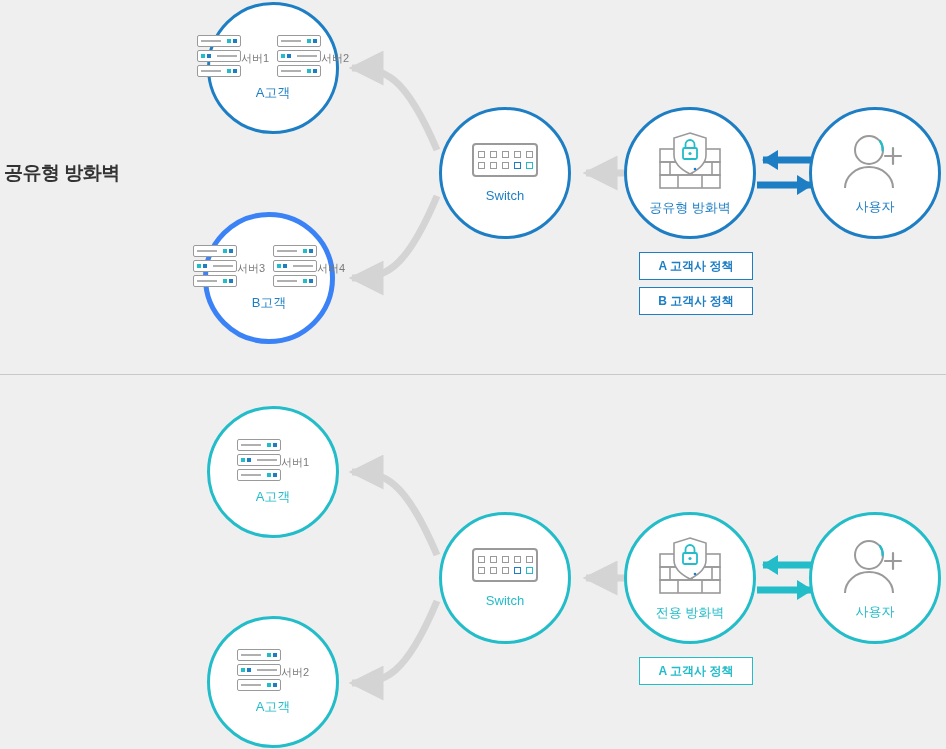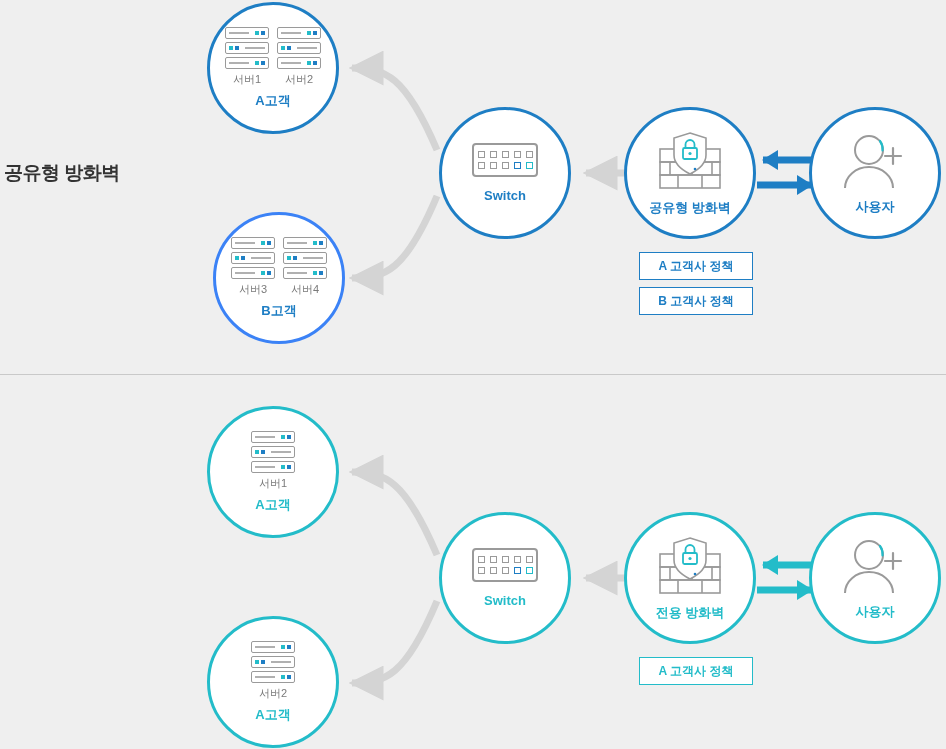--- a/index.html
+++ b/index.html
@@ -52,36 +52,36 @@
     border-radius: 50%;
     background: #ffffff;
     box-sizing: border-box;
     display: flex;
     flex-direction: column;
     align-items: center;
     justify-content: center;
   }
   .node-label {
     font-size: 13px;
-    font-weight: bold;
+    font-weight: normal;
     line-height: 1.1;
     white-space: nowrap;
     text-align: center;
   }
   .sub-label {
     font-size: 11px;
     color: #7a7a7a;
     white-space: nowrap;
     text-align: center;
     line-height: 1.1;
   }
 
   
   .server-group { display: flex; gap: 8px; align-items: flex-start; }
-  .server-col { display: flex; flex-direction: column; align-items: center; }
+  .server-col { display: flex; align-items: center; }
   .server-stack { display: flex; flex-direction: column; gap: 3px; }
   .server-unit {
     width: 44px;
     height: 12px;
     border: 1px solid #9a9a9a;
     border-radius: 2px;
     box-sizing: border-box;
     display: flex;
     align-items: center;
     padding: 0 3px;
@@ -227,21 +227,21 @@
                   <span class="led blue"></span>
                 </span>
               </div>
           </div>
           <div class="sub-label server-name">서버2</div>
         </div>
       </div>
       <div class="node-label" style="color:#1e7ec4; margin-top:9px;">A고객</div>
     </div>
 
-    <div class="node" style="left:213px; top:212px; width:132px; height:132px; border:3px solid #3b82f6;">
+    <div class="node" style="left:203px; top:212px; width:132px; height:132px; border:5px solid #3b82f6;">
       <div class="server-group">
         <div class="server-col">
           <div class="server-stack">
             <div class="server-unit ltr">
                 <span class="bar"></span>
                 <span class="leds">
                   <span class="led teal"></span>
                   <span class="led blue"></span>
                 </span>
               </div>

